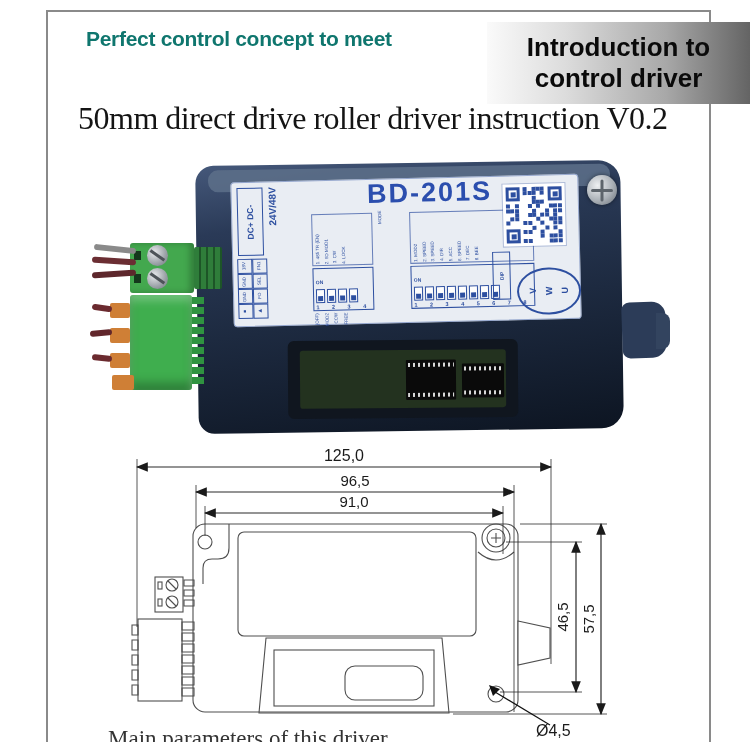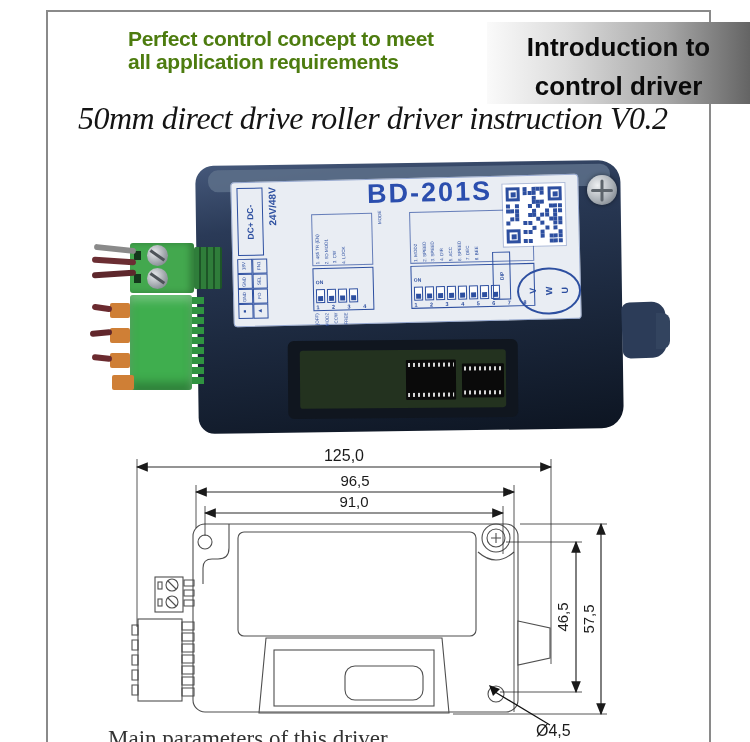--- a/index.html
+++ b/index.html
@@ -5,28 +5,28 @@
   html,body{margin:0;padding:0;}
   body{
     position:relative;width:750px;height:742px;overflow:hidden;
     background:#ffffff;font-family:"Liberation Sans",sans-serif;
   }
   
   .frame{position:absolute;left:46px;top:10px;width:665px;height:760px;
     border:2px solid #8a8a8a;box-sizing:border-box;}
   
   .tagline{position:absolute;left:86px;top:27px;width:420px;
-    font-size:21px;font-weight:bold;color:#4d7c0f;line-height:23px;letter-spacing:-0.3px;margin-left:42px;}
+    font-size:21px;font-weight:bold;color:#0f766e;line-height:23px;letter-spacing:-0.3px;}
   .banner{position:absolute;left:487px;top:22px;width:263px;height:82px;
     background:linear-gradient(90deg,#fafafa 0%,#dcdcdc 30%,#a8a8a8 68%,#646464 100%);
     display:flex;flex-direction:column;align-items:center;justify-content:center;}
-  .banner div{font-size:26px;font-weight:bold;color:#0a0a0a;line-height:31px;margin-top:8px;}
+  .banner div{font-size:26px;font-weight:bold;color:#0a0a0a;line-height:31px;}
   .title{position:absolute;left:78px;top:100px;width:640px;
     font-family:"Liberation Serif",serif;font-size:32px;color:#141414;
-    letter-spacing:-0.5px;white-space:nowrap;font-style:italic;}
+    letter-spacing:-0.5px;white-space:nowrap;}
   
   .photo{position:absolute;left:90px;top:150px;width:610px;height:290px;}
   .dev-body{position:absolute;left:107px;top:13px;width:425px;height:268px;
     background:linear-gradient(173deg,#45587a 0%,#2a3a57 22%,#1d2a40 55%,#0d1522 100%);
     border-radius:18px 22px 22px 16px;transform:rotate(-0.8deg);}
   .dev-topface{position:absolute;left:118px;top:17px;width:402px;height:22px;
     background:#5d7089;border-radius:10px;transform:rotate(-1deg);opacity:.85;}
   .dev-nub{position:absolute;left:532px;top:152px;width:44px;height:56px;
     background:#2c3c58;border-radius:8px 14px 14px 8px;transform:rotate(-2deg);}
   .dev-nub-tip{position:absolute;left:566px;top:163px;width:14px;height:36px;
@@ -118,21 +118,20 @@
   .footer{position:absolute;left:108px;top:726px;font-family:"Liberation Serif",serif;
     font-size:23px;color:#333;}
 </style>
 </head>
 <body>
 
 <div class="frame"></div>
 
 <div class="tagline">
   <div>Perfect control concept to meet</div>
-  <div>all application requirements</div>
 </div>
 <div class="banner">
   <div>Introduction to</div>
   <div>control driver</div>
 </div>
 <div class="title">50mm direct drive roller driver instruction V0.2</div>
 
 <div class="photo">
   <div class="dev-body"></div>
   <div class="dev-topface"></div>

